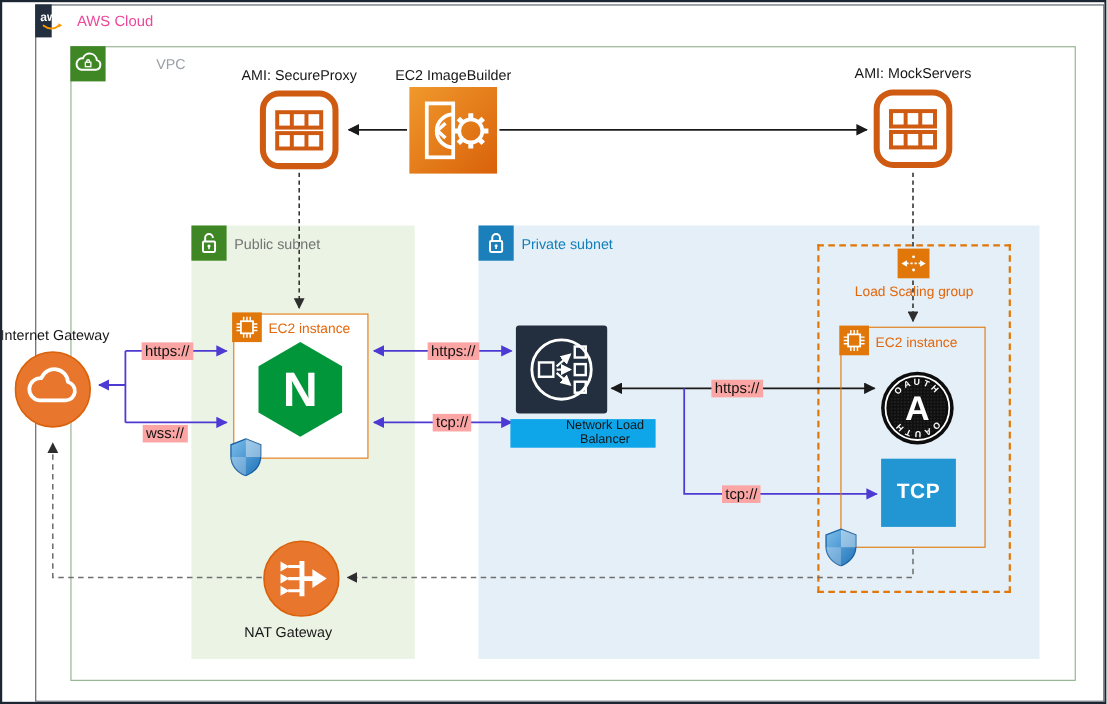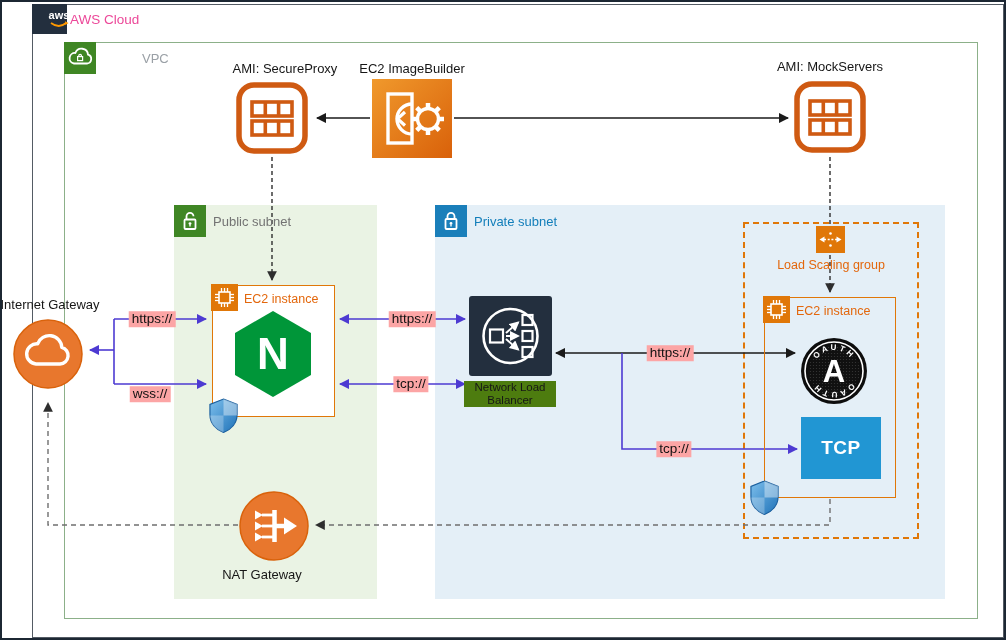--- a/index.html
+++ b/index.html
@@ -14,21 +14,21 @@
   #connectors{position:absolute;left:0;top:0;z-index:2;pointer-events:none;}
   .node{z-index:3;}
   .badge{z-index:4;}
 </style>
 </head>
 <body>
 
 <div id="canvas">
 
   <div class="abs" style="left:30px;top:2px;width:972px;height:634px;border:1px solid #545b64;"></div>
-  <div class="abs" style="left:30px;top:2px;width:35px;height:30px;background:#232F3E;z-index:4;padding-left:12px;">
+  <div class="abs" style="left:30px;top:2px;width:15px;height:30px;background:#232F3E;z-index:4;">
     <svg width="30" height="30" viewBox="0 0 30 30">
       <text x="15" y="15" text-anchor="middle" font-size="11" font-weight="bold" fill="#fff">aws</text>
       <path d="M7 19 Q15 25 22 19" stroke="#FF9900" stroke-width="1.7" fill="none"></path>
       <polygon points="21,17.2 24.6,19 21.4,20.9" fill="#FF9900"></polygon>
     </svg>
   </div>
   <div class="group-label" style="left:68px;top:10px;color:#ec4899;font-size:13.5px;">AWS Cloud</div>
 
   <div class="abs" style="left:62px;top:40px;width:914px;height:577px;border:1px solid #8cb089;"></div>
   <div class="abs" style="left:62px;top:40px;width:32px;height:32px;background:#3F8624;z-index:4;">
@@ -103,21 +103,21 @@
 
     <path d="M554 351 L793 351" stroke="#1a1a1a" stroke-width="1.5" fill="none" marker-start="url(#aB)" marker-end="url(#aB)"></path>
 
     <path d="M620 351 L620 447 L795 447" stroke="#4D3AD2" stroke-width="1.6" fill="none" marker-end="url(#aP)"></path>
 
     <path d="M828 497 L828 523 L314 523" stroke="#6f6f6f" stroke-width="1.4" stroke-dasharray="5 4" fill="none" marker-end="url(#aD)"></path>
 
     <path d="M236 523 L46 523 L46 401" stroke="#6f6f6f" stroke-width="1.4" stroke-dasharray="5 4" fill="none" marker-end="url(#aD)"></path>
   </svg>
 
-  <div class="node-label" style="left:208px;top:60px;width:150px;z-index:4;">AMI: SecureProxy</div>
+  <div class="node-label" style="left:195px;top:60px;width:150px;z-index:4;">AMI: SecureProxy</div>
   <div class="abs node" style="left:233px;top:79px;width:74px;height:74px;">
     <svg width="74" height="74" viewBox="0 0 74 74">
       <rect x="4" y="4" width="66" height="66" rx="15" fill="#fff" stroke="#CF5A12" stroke-width="5.5"></rect>
       <rect x="17" y="21" width="40" height="14" fill="none" stroke="#CF5A12" stroke-width="3.6"></rect>
       <line x1="30.3" y1="21" x2="30.3" y2="35" stroke="#CF5A12" stroke-width="3.6"></line>
       <line x1="43.6" y1="21" x2="43.6" y2="35" stroke="#CF5A12" stroke-width="3.6"></line>
       <rect x="17" y="40" width="40" height="14" fill="none" stroke="#CF5A12" stroke-width="3.6"></rect>
       <line x1="30.3" y1="40" x2="30.3" y2="54" stroke="#CF5A12" stroke-width="3.6"></line>
       <line x1="43.6" y1="40" x2="43.6" y2="54" stroke="#CF5A12" stroke-width="3.6"></line>
     </svg>
@@ -227,21 +227,21 @@
       <circle cx="41.5" cy="40" r="27" fill="none" stroke="#fff" stroke-width="2.6"></circle>
       <rect x="21" y="33.5" width="13" height="13" fill="none" stroke="#fff" stroke-width="2.2"></rect>
       <rect x="53.5" y="19" width="10" height="10" fill="none" stroke="#fff" stroke-width="2.2"></rect>
       <rect x="53.5" y="35" width="10" height="10" fill="none" stroke="#fff" stroke-width="2.2"></rect>
       <rect x="53.5" y="51" width="10" height="10" fill="none" stroke="#fff" stroke-width="2.2"></rect>
       <line x1="37" y1="37" x2="49" y2="26.5" stroke="#fff" stroke-width="2" marker-end="url(#aW)"></line>
       <line x1="37" y1="40" x2="49" y2="40" stroke="#fff" stroke-width="2" marker-end="url(#aW)"></line>
       <line x1="37" y1="43" x2="49" y2="53.5" stroke="#fff" stroke-width="2" marker-end="url(#aW)"></line>
     </svg>
   </div>
-  <div class="node-label" style="left:462px;top:379px;width:92px;font-size:11.5px;background:#4d7c0f;z-index:4;">Network Load Balancer</div>
+  <div class="node-label" style="left:462px;top:379px;width:92px;font-size:11.5px;background:#0ea5e9;z-index:4;padding-left:40px;">Network Load Balancer</div>
 
   <div class="abs node" style="left:237px;top:489px;width:70px;height:70px;">
     <svg width="70" height="70" viewBox="0 0 70 70">
       <circle cx="35" cy="35" r="34" fill="#E8772D" stroke="#D9620B" stroke-width="1.5"></circle>
       <g fill="#fff" stroke="#fff">
         <polygon points="16,19.5 24,24 16,28.5" stroke-width="0"></polygon>
         <polygon points="16,30.5 24,35 16,39.5" stroke-width="0"></polygon>
         <polygon points="16,41.5 24,46 16,50.5" stroke-width="0"></polygon>
         <line x1="23" y1="24" x2="34" y2="24" stroke-width="2.8"></line>
         <line x1="23" y1="35" x2="34" y2="35" stroke-width="2.8"></line>
@@ -292,21 +292,21 @@
       <text font-size="8" font-weight="bold" fill="#fff" letter-spacing="2.5">
         <textPath href="#oaT" startOffset="50%" text-anchor="middle">OAUTH</textPath>
       </text>
       <text font-size="8" font-weight="bold" fill="#fff" letter-spacing="2.5">
         <textPath href="#oaB" startOffset="50%" text-anchor="middle">OAUTH</textPath>
       </text>
       <text x="34" y="45" text-anchor="middle" font-size="31" font-weight="bold" fill="#fff">A</text>
     </svg>
   </div>
 
-  <div class="abs node" style="left:799px;top:415px;width:80px;height:62px;background:#2196D3;display:flex;align-items:center;justify-content:center;">
+  <div class="abs node" style="left:799px;top:415px;width:68px;height:62px;background:#2196D3;display:flex;align-items:center;justify-content:center;">
     <span style="color:#fff;font-weight:bold;font-size:19px;letter-spacing:0.5px;">TCP</span>
   </div>
   <div class="abs badge" style="left:747px;top:478px;width:31px;height:35px;">
     <svg width="31" height="35" viewBox="0 0 32 36">
       <defs>
           <linearGradient id="sh2" x1="0" y1="0" x2="1" y2="1">
         <stop offset="0" stop-color="#7dbfec"></stop>
             <stop offset="1" stop-color="#1f72b8"></stop>
       </linearGradient>
       <clipPath id="shc2">

